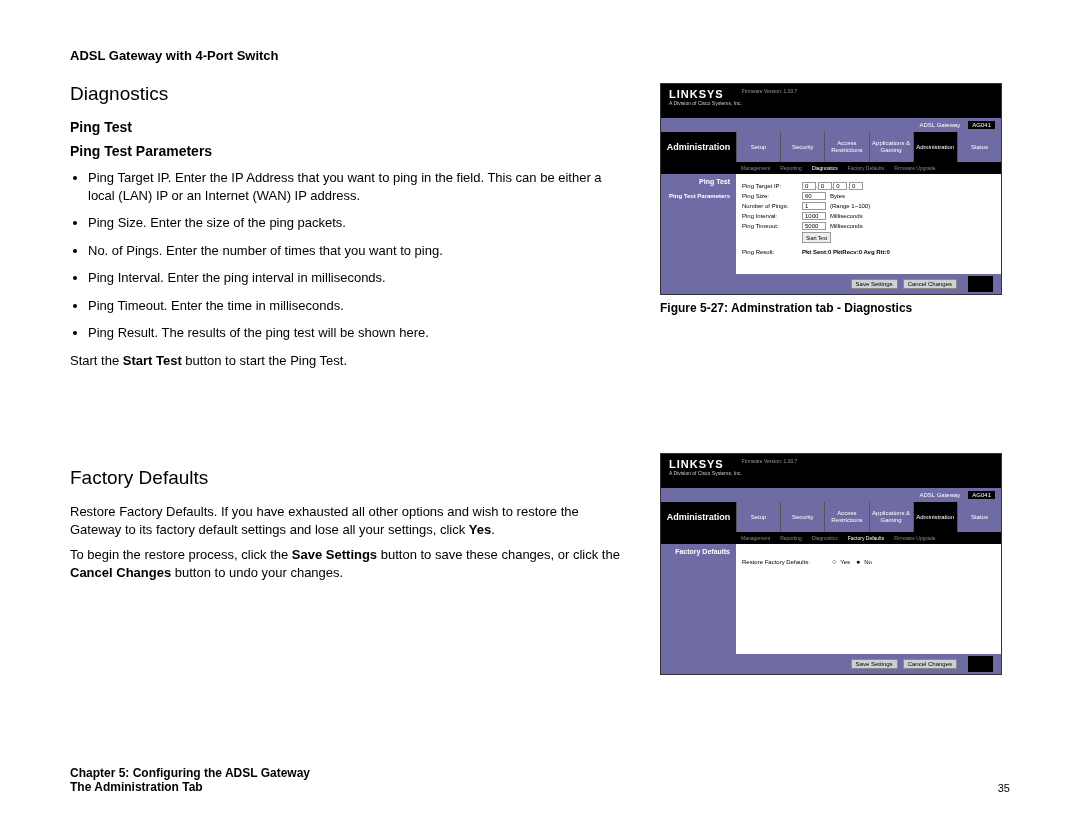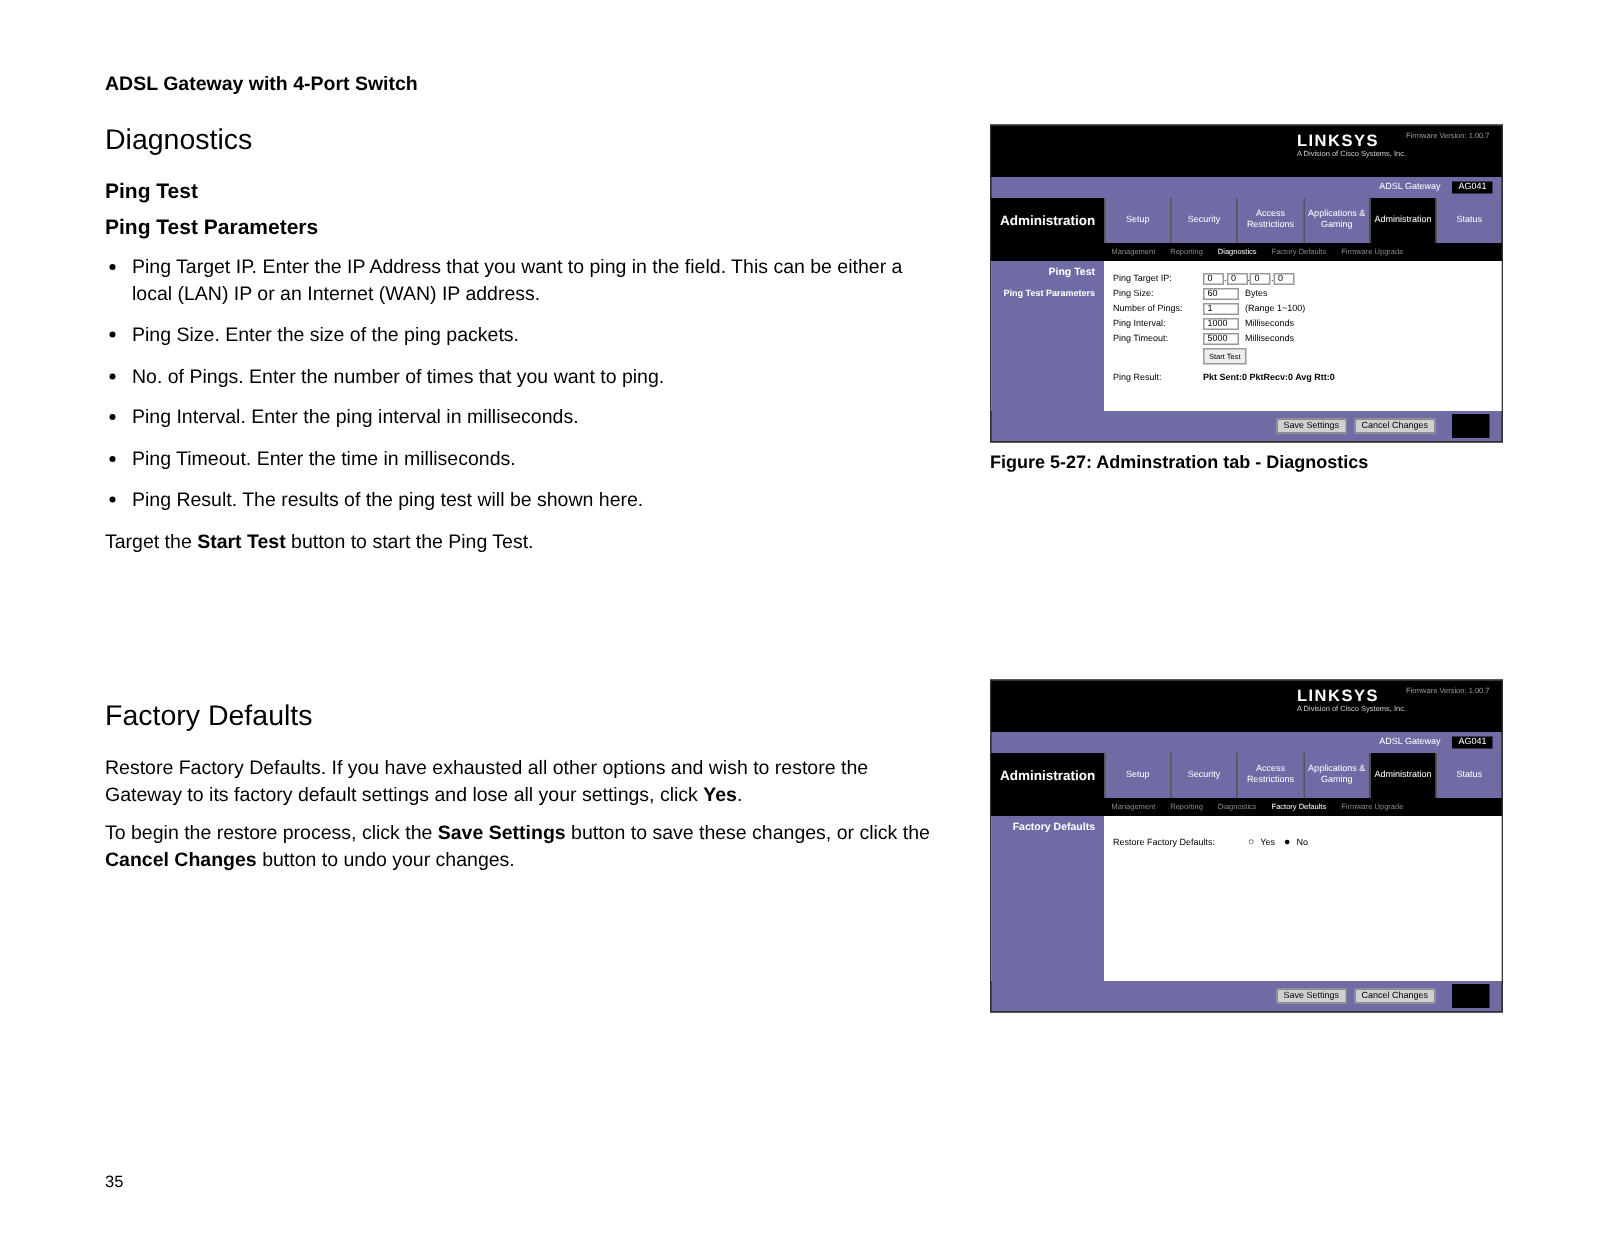--- a/index.html
+++ b/index.html
@@ -10,21 +10,21 @@
 .rightcol{width:350px;flex-shrink:0}
 .h-section{font-size:19px;font-weight:normal;margin:0 0 14px 0}
 .h-sub{font-size:14px;font-weight:bold;margin:0 0 8px 0}
 ul{margin:8px 0 8px 18px;padding:0}
 li{font-size:13px;margin:10px 0;line-height:1.35}
 .para{font-size:13px;margin:8px 0;line-height:1.35}
 strong{font-weight:bold}
 .figure{margin-bottom:18px}
 .caption{font-size:12px;font-weight:bold;text-align:left;margin-top:6px}
 .router-screen{width:340px;background:#000;border:1px solid #333}
-.rs-top{height:30px;background:#000;color:#fff;display:flex;align-items:flex-start;padding:4px 8px 0 8px;justify-content:flex-end}
+.rs-top{height:30px;background:#000;color:#fff;display:flex;align-items:flex-start;padding:4px 8px 0 8px;justify-content:flex-start}
 .logo{font-size:11px;font-weight:bold;letter-spacing:1px}
 .sublogo{font-size:5px;color:#ccc}
 .fw{font-size:5px;color:#999}
 .rs-bar{height:14px;background:#6f6ba5;display:flex;justify-content:flex-end;align-items:center;padding:0 6px}
 .rs-bar .model{font-size:6px;color:#fff;margin-left:8px}
 .rs-nav{display:flex;height:30px;background:#000}
 .rs-nav .navlabel{width:75px;background:#000;color:#fff;font-size:9px;font-weight:bold;display:flex;align-items:center;justify-content:center}
 .rs-nav .tabs{flex:1;display:flex;background:#6f6ba5}
 .rs-nav .tab{flex:1;font-size:6px;color:#fff;display:flex;align-items:center;justify-content:center;text-align:center;border-left:1px solid #555;line-height:1.1}
 .rs-nav .tab.active{background:#000}
@@ -59,21 +59,21 @@
       <div class="h-sub">Ping Test Parameters</div>
       <ul>
         <li>Ping Target IP. Enter the IP Address that you want to ping in the field. This can be either a local (LAN) IP or an Internet (WAN) IP address.</li>
         <li>Ping Size. Enter the size of the ping packets.</li>
         <li>No. of Pings. Enter the number of times that you want to ping.</li>
         <li>Ping Interval. Enter the ping interval in milliseconds.</li>
         <li>Ping Timeout. Enter the time in milliseconds.</li>
         <li>Ping Result. The results of the ping test will be shown here.</li>
       </ul>
       <div class="para">
-        <span>Target the </span><strong>Start Test</strong><span> button to start the Ping Test.</span>
+        <span>Start the </span><strong>Start Test</strong><span> button to start the Ping Test.</span>
       </div>
 
       <div class="spacer"></div>
 
       <div class="h-section">Factory Defaults</div>
       <div class="para">
         <span>Restore Factory Defaults. If you have exhausted all other options and wish to restore the Gateway to its factory default settings and lose all your settings, click </span><strong>Yes</strong><span>.</span>
       </div>
       <div class="para">
         <span>To begin the restore process, click the </span><strong>Save Settings</strong><span> button to save these changes, or click the </span><strong>Cancel Changes</strong><span> button to undo your changes.</span>
@@ -216,15 +216,19 @@
             <span class="fbtn2">Save Settings</span>
             <span class="fbtn2">Cancel Changes</span>
             <span class="rs-cisco"></span>
           </div>
         </div>
       </div>
     </div>
   </div>
 
   <div class="footer">
+    <div class="fl">
+      <div>Chapter 5: Configuring the ADSL Gateway</div>
+      <div>The Administration Tab</div>
+    </div>
     <div class="fr">35</div>
   </div>
 </div>
 
 </body></html>

